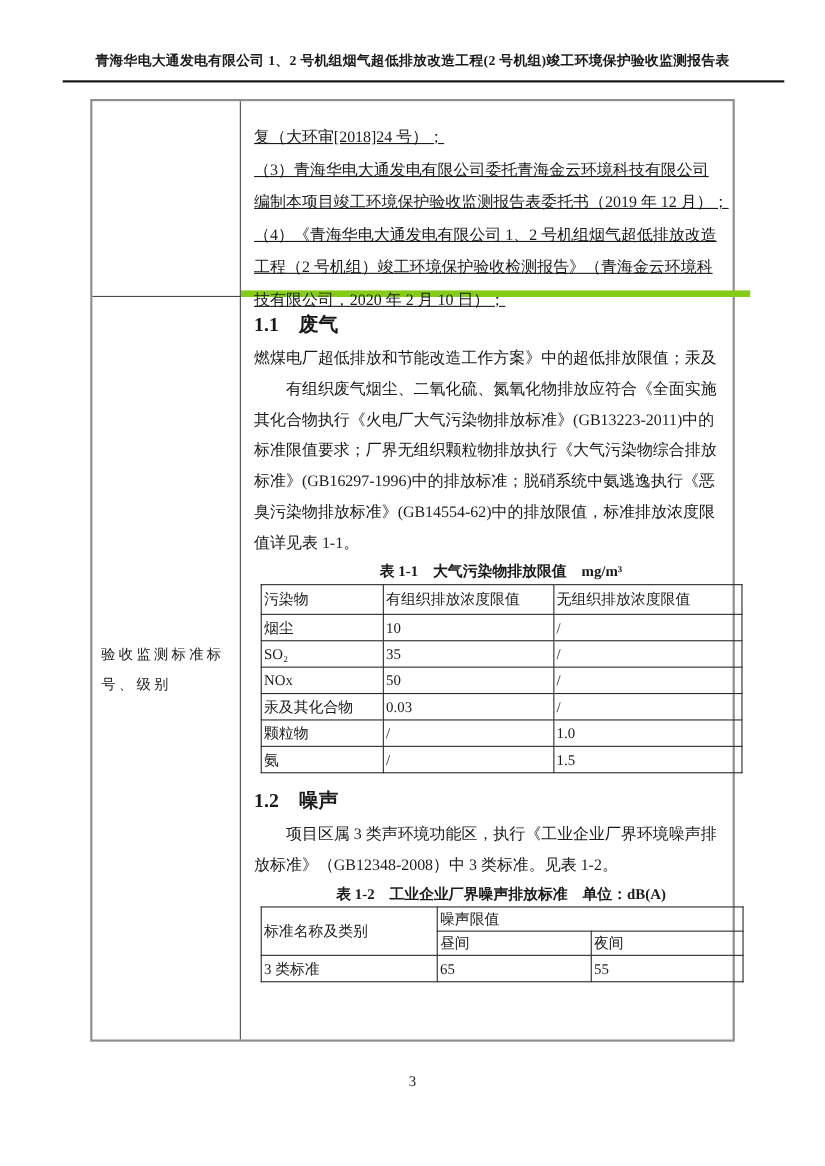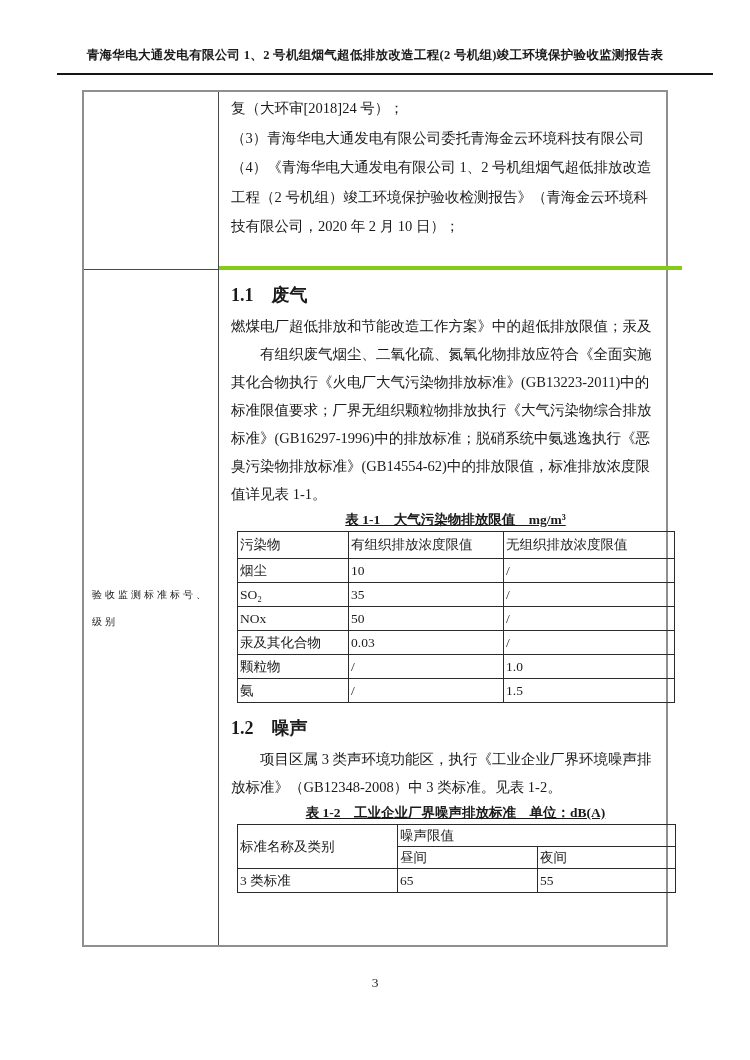--- a/index.html
+++ b/index.html
@@ -17,30 +17,30 @@
     border-top:2px solid #151515;
   }
   
   .doc-table{
     position:absolute;left:82px;top:90px;width:586px;height:857px;
     border:2px solid #8f8f8f;box-sizing:border-box;
     display:grid;grid-template-columns:135px 1fr;grid-template-rows:178px 1fr;
   }
   .cell{box-sizing:border-box;}
   .cell-label-top{border-right:1px solid #4a4a4a;border-bottom:1px solid #4a4a4a;}
-  .cell-content-top{border-bottom:4px solid #84cc16;padding:2px 10px 0 12px;}
+  .cell-content-top{border-bottom:6px solid #84cc16;padding:19px 10px 0 12px;text-decoration:underline;}
   .cell-label-main{border-right:1px solid #4a4a4a;display:flex;align-items:center;padding:0 8px;}
-  .label-text{font-size:10px;letter-spacing:3px;line-height:27px;}
+  .label-text{font-size:13px;letter-spacing:3px;line-height:27px;}
   .cell-content-main{padding:0 6px 0 0;}
   .docline{font-size:14.5px;line-height:29.5px;white-space:nowrap;}
   .sec-heading{font-size:18px;font-weight:bold;margin:13px 0 5px 12px;}
   .para-line{font-size:14.5px;line-height:28px;margin-left:12px;white-space:nowrap;}
   .indent{padding-left:2em;}
   
-  .tbl-title{width:437px;margin:3px 0 0 18px;text-align:center;font-size:13.5px;font-weight:bold;height:20px;text-decoration:underline;}
+  .tbl-title{width:437px;margin:3px 0 0 18px;text-align:center;font-size:13.5px;font-weight:bold;height:20px;}
   table.inner{border-collapse:collapse;margin-left:18px;table-layout:fixed;font-size:13.5px;}
   table.inner td{border:1px solid #2b2b2b;vertical-align:middle;padding:1px 2px;height:21px;}
   table.t11{width:437px;}
   table.t11 col.c1{width:111px;} table.t11 col.c2{width:155px;} table.t11 col.c3{width:171px;}
   table.t11 tr.hdr td{height:24px;}
   table.t12{width:438px;}
   table.t12 col.c1{width:160px;} table.t12 col.c2{width:140px;} table.t12 col.c3{width:138px;}
   table.t12 td.h{height:19px;}
   
   .page-number{position:absolute;top:975px;left:0;width:100%;text-align:center;font-size:13.5px;}
@@ -52,20 +52,21 @@
 
   <div class="header-title">青海华电大通发电有限公司 1、2 号机组烟气超低排放改造工程(2 号机组)竣工环境保护验收监测报告表</div>
   <div class="header-rule"></div>
 
   <div class="doc-table">
 
     <div class="cell cell-label-top"></div>
     <div class="cell cell-content-top">
       <div class="docline">复（大环审[2018]24 号）；</div>
       <div class="docline">（3）青海华电大通发电有限公司委托青海金云环境科技有限公司</div>
+      <div class="docline">编制本项目竣工环境保护验收监测报告表委托书（2019 年 12 月）；</div>
       <div class="docline">（4）《青海华电大通发电有限公司 1、2 号机组烟气超低排放改造</div>
       <div class="docline">工程（2 号机组）竣工环境保护验收检测报告》（青海金云环境科</div>
       <div class="docline">技有限公司，2020 年 2 月 10 日）；</div>
     </div>
 
     <div class="cell cell-label-main">
       <div class="label-text">验收监测标准标号、级别</div>
     </div>
 
     <div class="cell cell-content-main">

